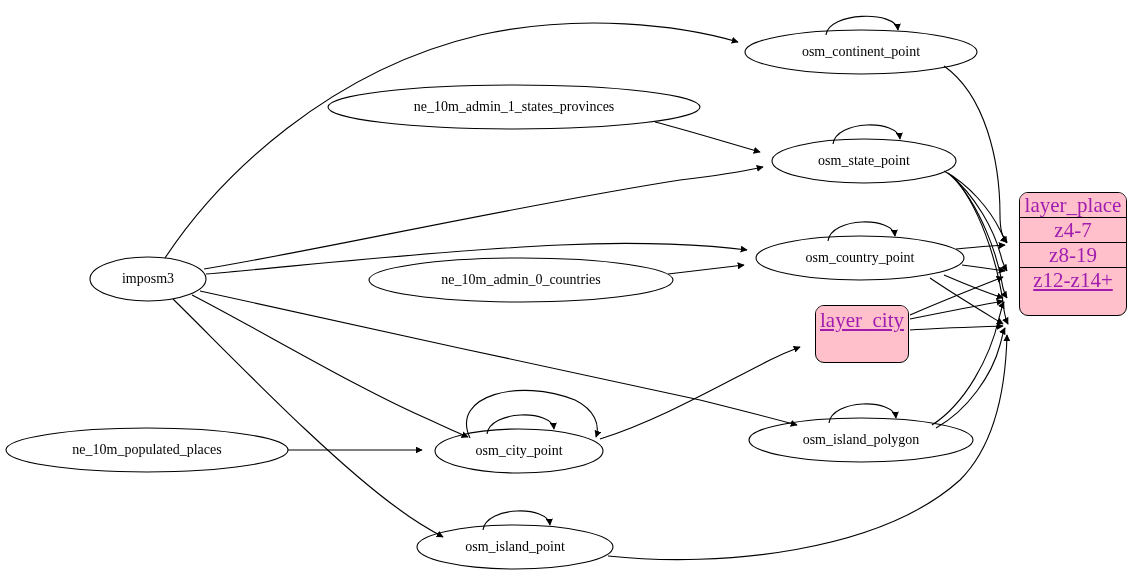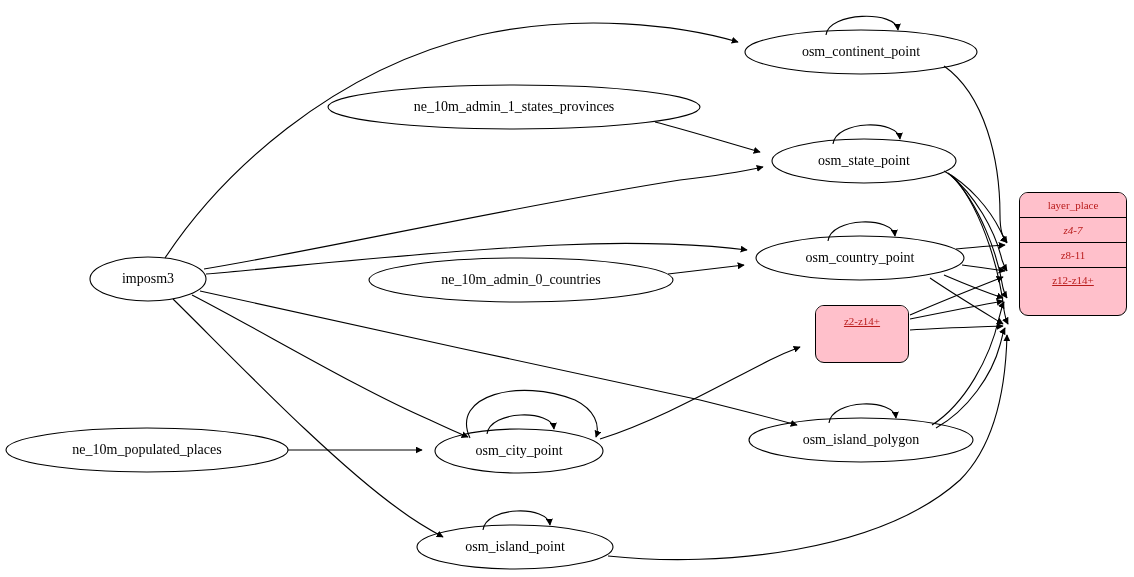--- a/index.html
+++ b/index.html
@@ -47,22 +47,22 @@
     border-radius: 9px;
     background: #ffc0cb;
     overflow: hidden;
   }
   .rec-row {
     box-sizing: border-box;
     display: flex;
     align-items: center;
     justify-content: center;
     font-family: "Liberation Serif", "DejaVu Serif", serif;
-    font-size: 11px;
-    color: #b91c1c;
+    font-size: 21px;
+    color: #a21caf;
     background: #ffc0cb;
     border-bottom: 1.3px solid #000000;
     white-space: nowrap;
   }
   .rec-row:last-child {
     border-bottom: none;
     text-decoration: underline;
   }
 </style>
 </head>
@@ -181,22 +181,22 @@
       <g>
         <ellipse class="node-ellipse" cx="515" cy="547" rx="98" ry="22"></ellipse>
         <text class="node-label" x="515" y="548">osm_island_point</text>
       </g>
 
     </g>
   </svg>
 
   <div class="rec-box" id="layer-place-box" style="left:1019px; top:192px; width:108px; height:124px;">
     <div class="rec-row" style="height:25px;">layer_place</div>
-    <div class="rec-row" style="height:25px;font-style:italic;">z4-7</div>
-    <div class="rec-row" style="height:25px;">z8-11</div>
+    <div class="rec-row" style="height:25px;">z4-7</div>
+    <div class="rec-row" style="height:25px;">z8-19</div>
     <div class="rec-row" style="height:24px;">z12-z14+</div>
   </div>
 
   <div class="rec-box" id="layer-city-box" style="left:815px; top:305px; width:94px; height:58px;">
-    <div class="rec-row" style="height:29px;">z2-z14+</div>
+    <div class="rec-row" style="height:29px;">layer_city</div>
   </div>
 
 </div>
 
 </body></html>

